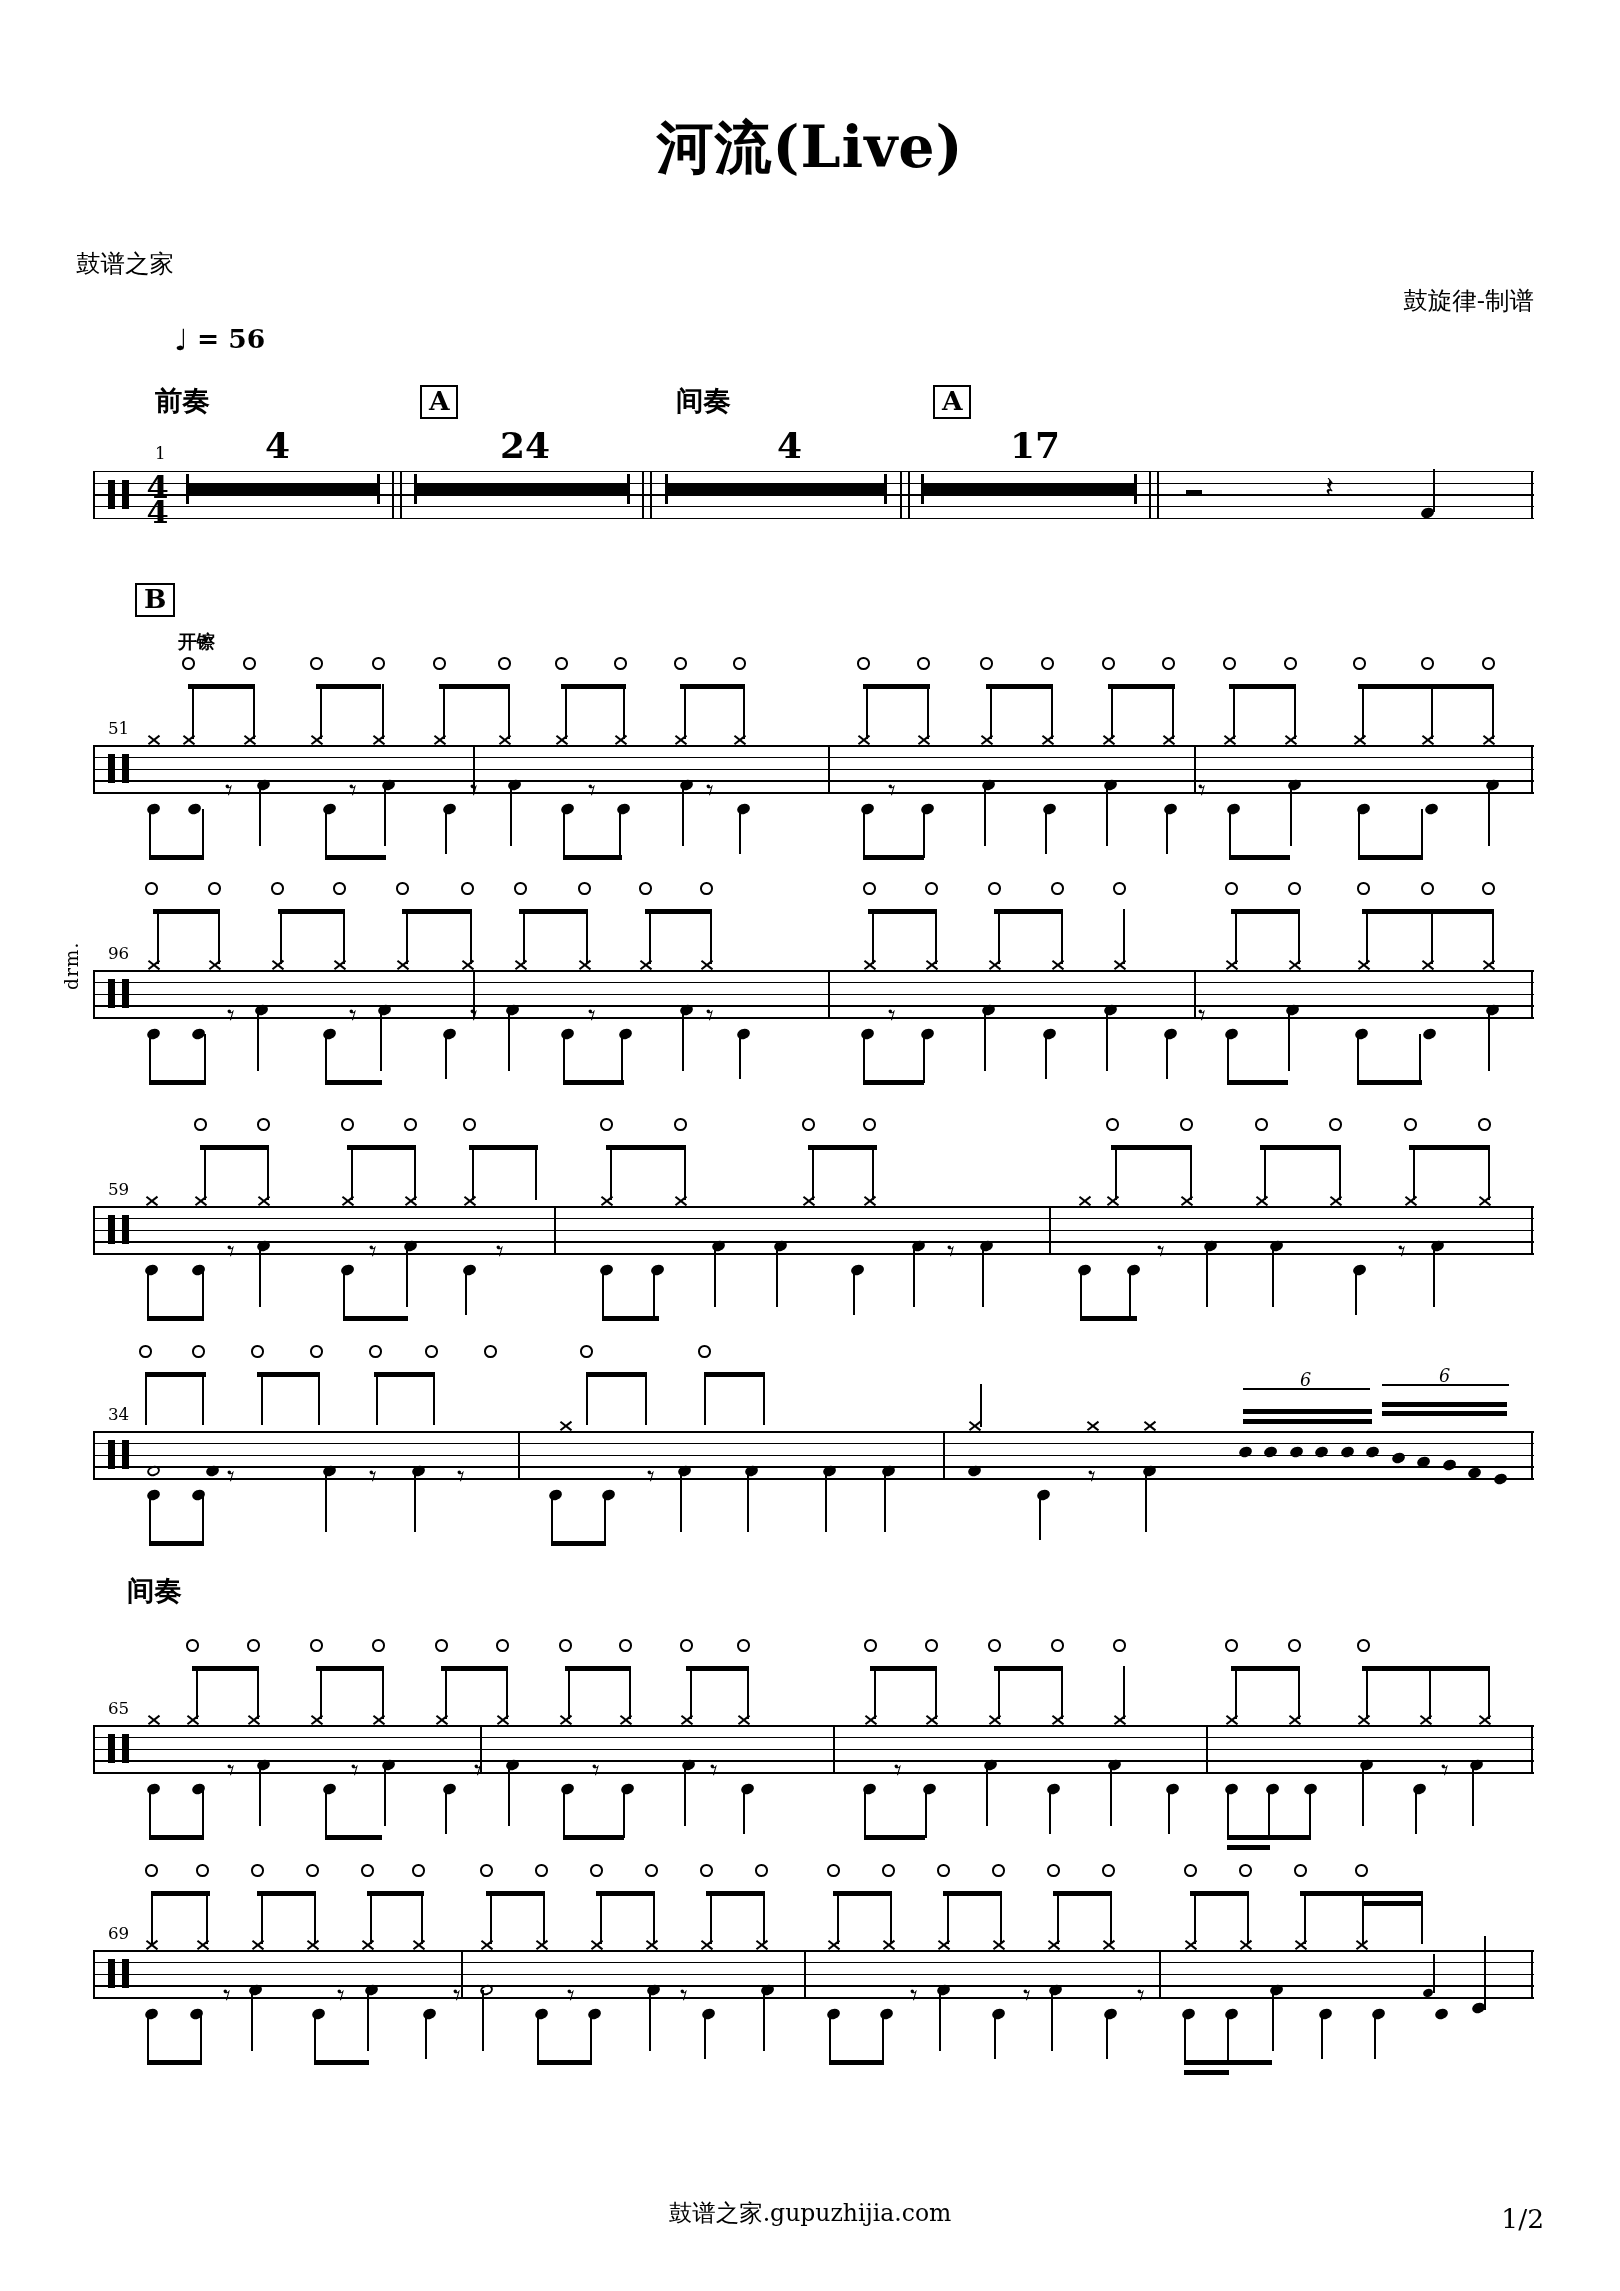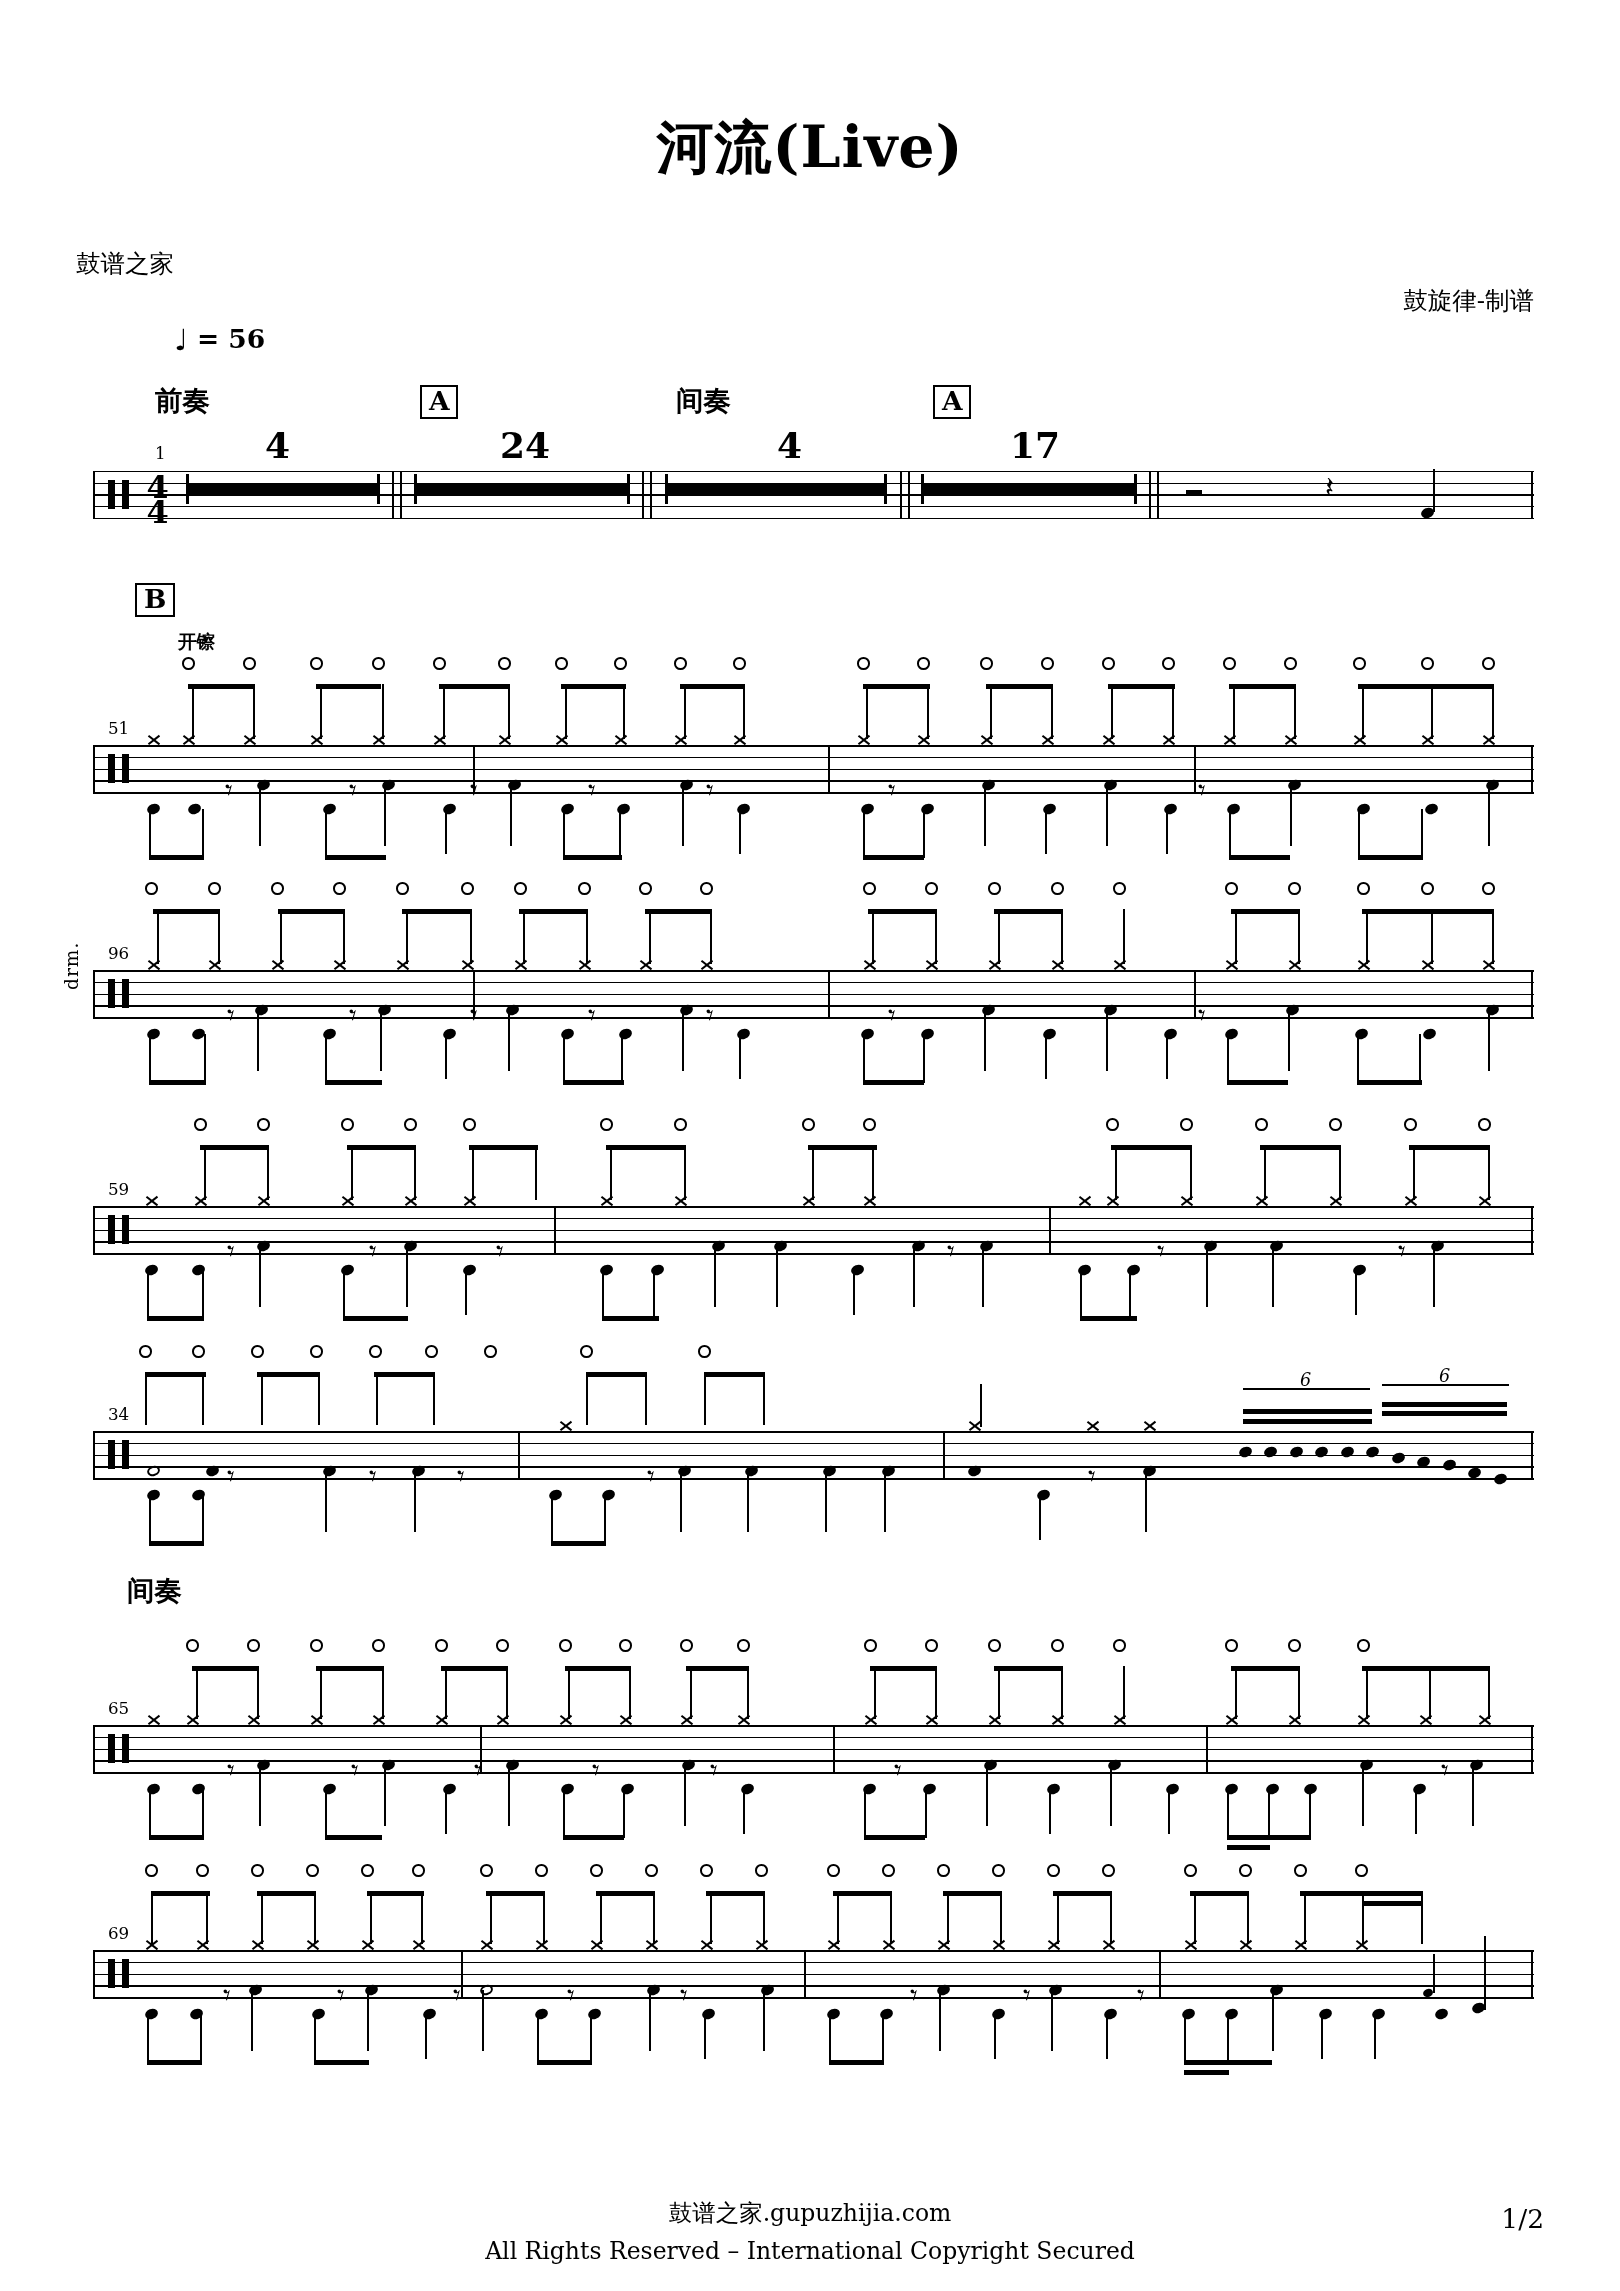--- a/index.html
+++ b/index.html
@@ -1249,17 +1249,16 @@
     <div class="restq" style="left:337px; top:31px;">𝄾</div>
     <div class="restq" style="left:453px; top:31px;">𝄾</div>
     <div class="restq" style="left:567px; top:31px;">𝄾</div>
     <div class="restq" style="left:680px; top:31px;">𝄾</div>
     <div class="restq" style="left:910px; top:31px;">𝄾</div>
     <div class="restq" style="left:1023px; top:31px;">𝄾</div>
     <div class="restq" style="left:1137px; top:31px;">𝄾</div>
   </div>
 
   <div class="footer1">鼓谱之家.gupuzhijia.com</div>
-  <div class="footer2">All Rights Reserved – International Copyright Secured</div>
   <div class="pageno">1/2</div>
 
 </div>
 
 
 </body></html>

